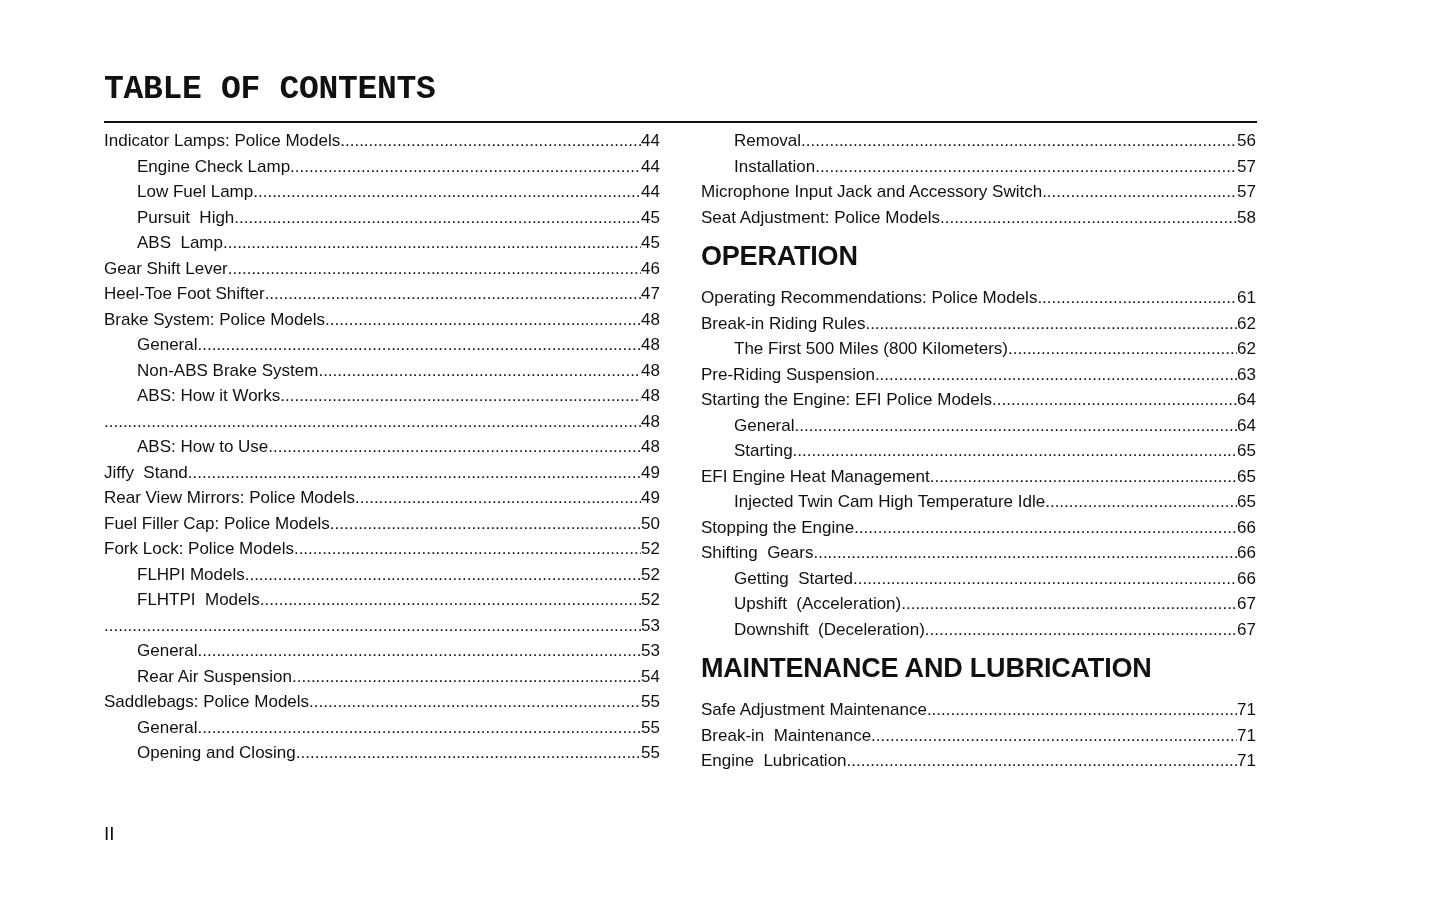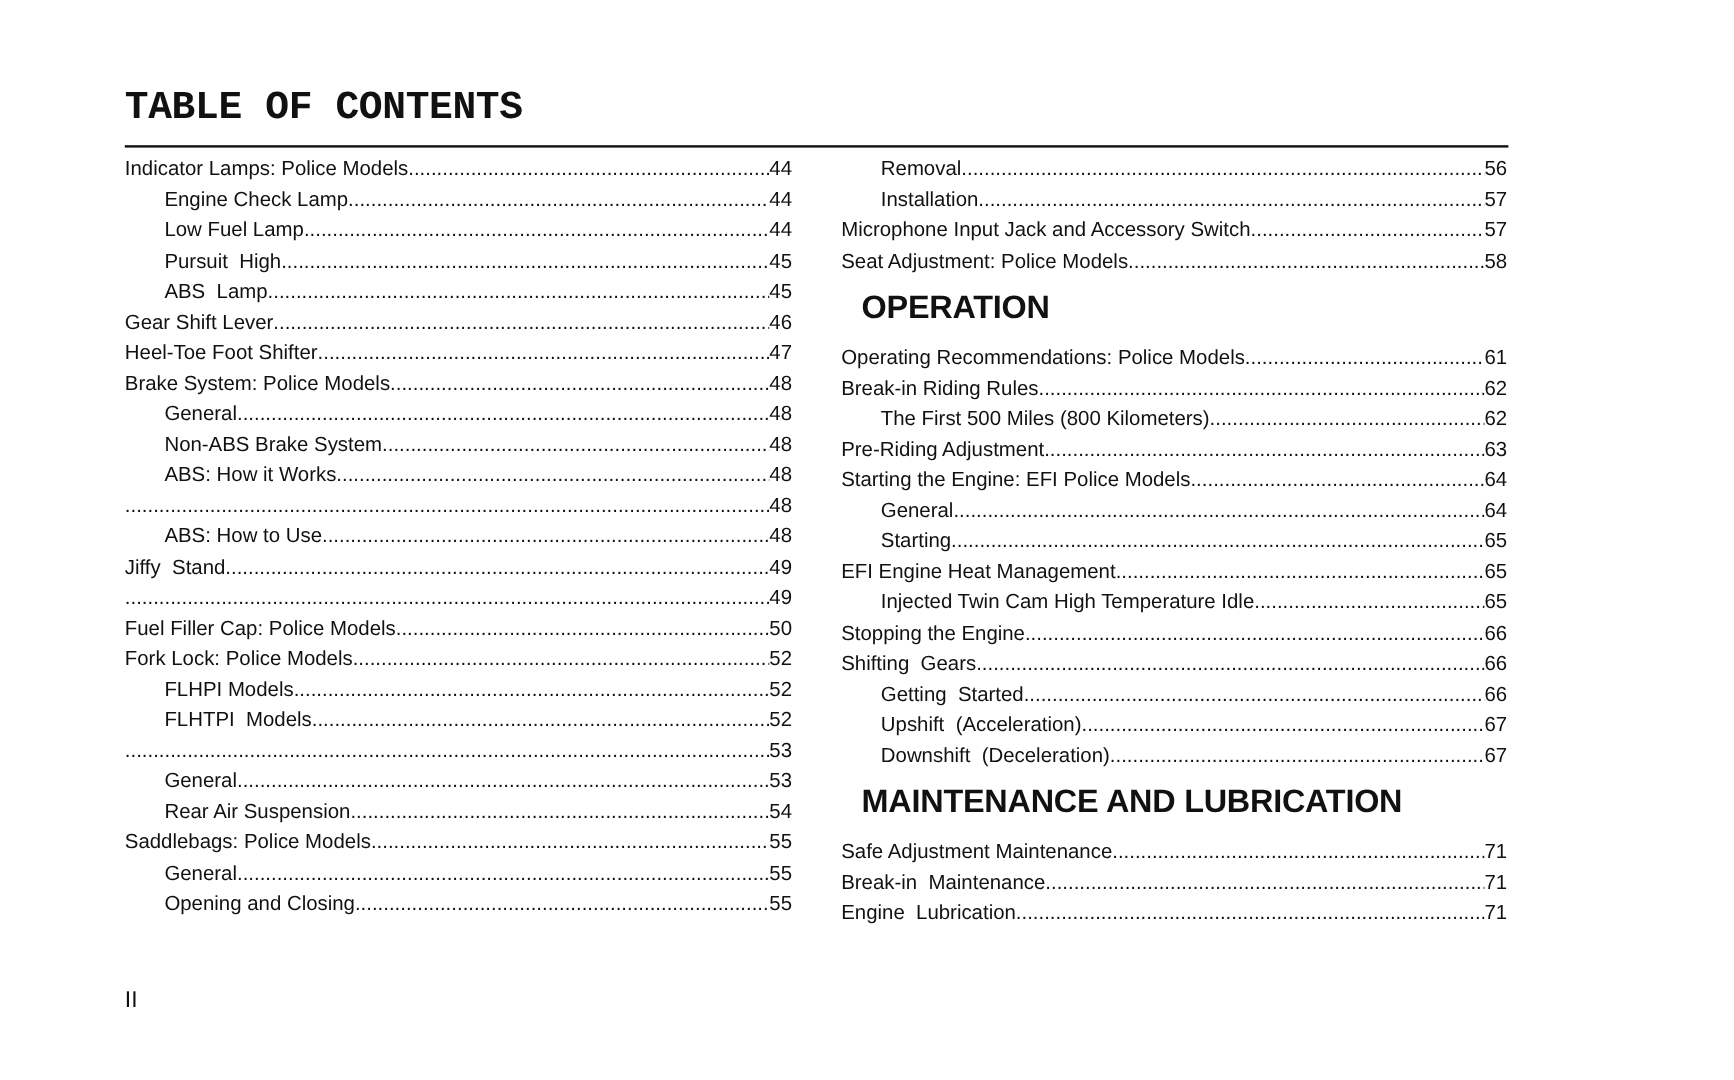--- a/index.html
+++ b/index.html
@@ -59,21 +59,21 @@
     }
     .entry .leader::before {
       content: "........................................................................................................................................................................................................";
     }
     .entry .page { flex: 0 0 auto; }
     .section-heading {
       font-size: 27px;
       font-weight: bold;
       height: 40px;
       line-height: 40px;
-      margin: 6px 0 9px 17px;
+      margin: 6px 0 9px 0;
       letter-spacing: -0.2px;
     }
     .folio {
       position: absolute;
       left: 104px;
       top: 822px;
       font-size: 19px;
       line-height: 24px;
     }
   </style>
@@ -148,20 +148,21 @@
       <span class="label">ABS: How to Use</span>
       <span class="leader"></span>
       <span class="page">48</span>
     </div>
   <div class="entry">
       <span class="label" style="white-space:pre">Jiffy  Stand</span>
       <span class="leader"></span>
       <span class="page">49</span>
     </div>
   <div class="entry">
+      <span class="label">Rear View Mirrors: Police Models</span>
       <span class="leader"></span>
       <span class="page">49</span>
     </div>
   <div class="entry">
       <span class="label">Fuel Filler Cap: Police Models</span>
       <span class="leader"></span>
       <span class="page">50</span>
     </div>
   <div class="entry">
       <span class="label">Fork Lock: Police Models</span>
@@ -241,21 +242,21 @@
       <span class="label">Break-in Riding Rules</span>
       <span class="leader"></span>
       <span class="page">62</span>
     </div>
   <div class="entry sub">
       <span class="label">The First 500 Miles (800 Kilometers)</span>
       <span class="leader"></span>
       <span class="page">62</span>
     </div>
   <div class="entry">
-      <span class="label">Pre-Riding Adjustment</span>
+      <span class="label">Pre-Riding Suspension</span>
       <span class="leader"></span>
       <span class="page">63</span>
     </div>
   <div class="entry">
       <span class="label">Starting the Engine: EFI Police Models</span>
       <span class="leader"></span>
       <span class="page">64</span>
     </div>
   <div class="entry sub">
       <span class="label">General</span>

